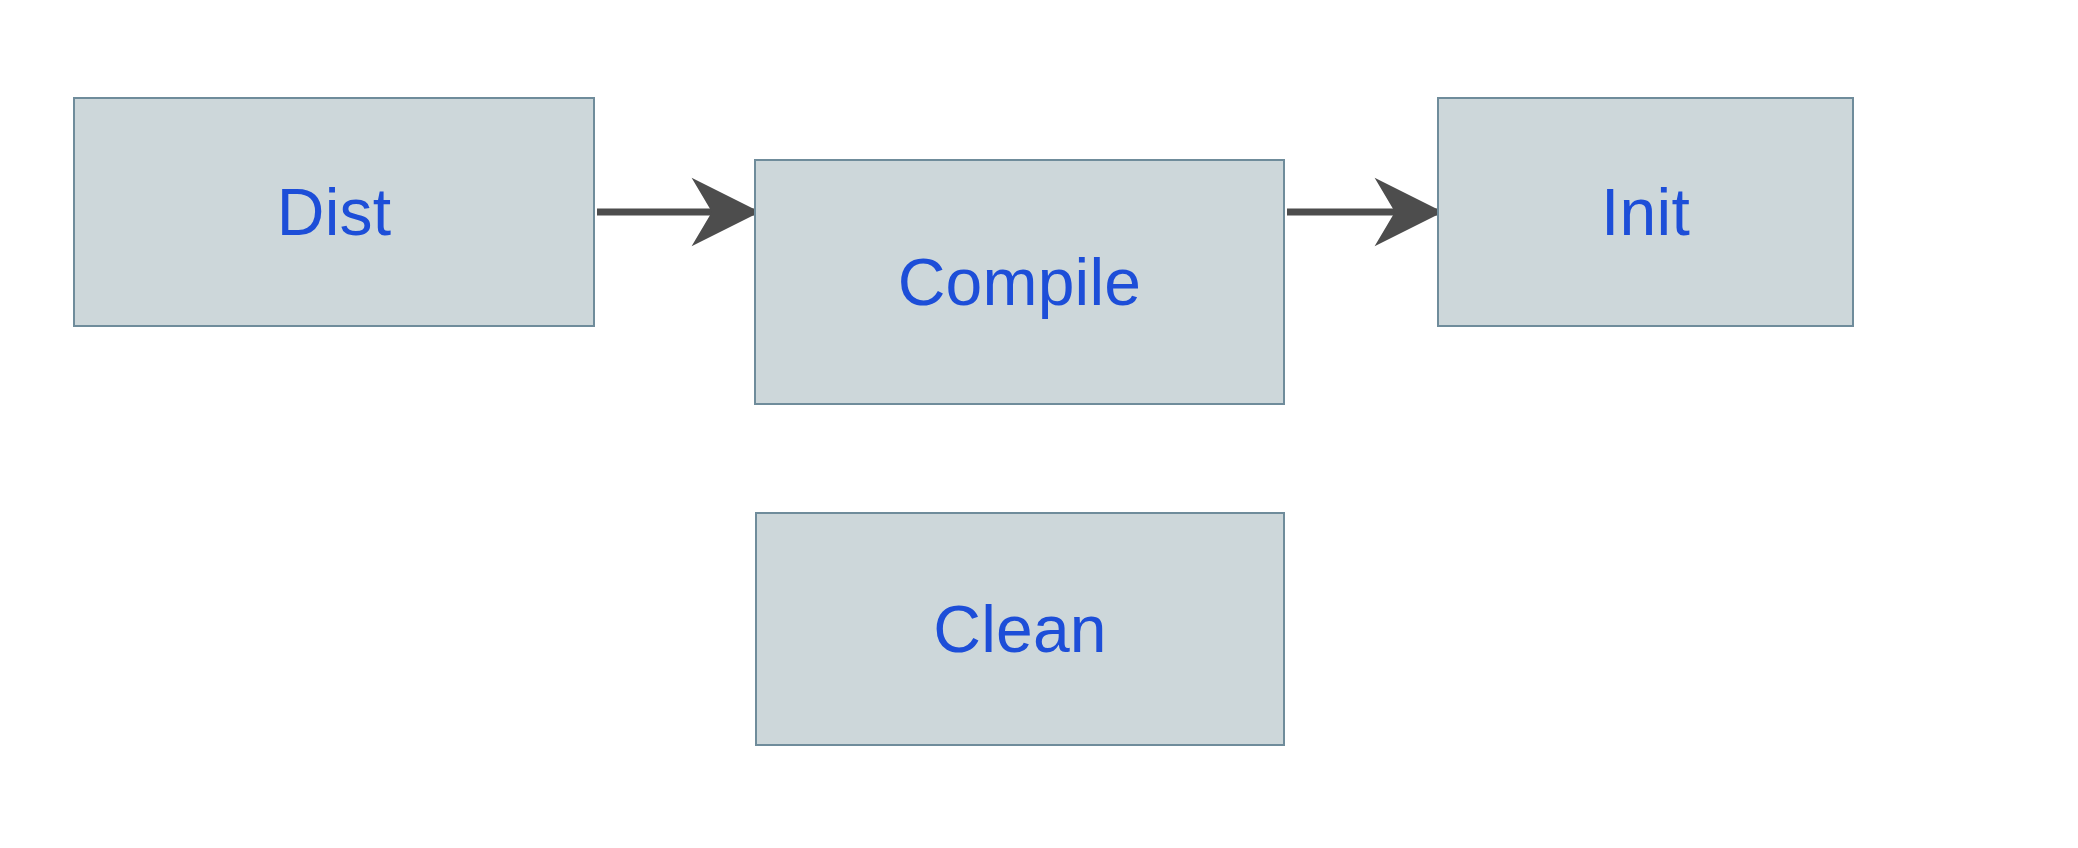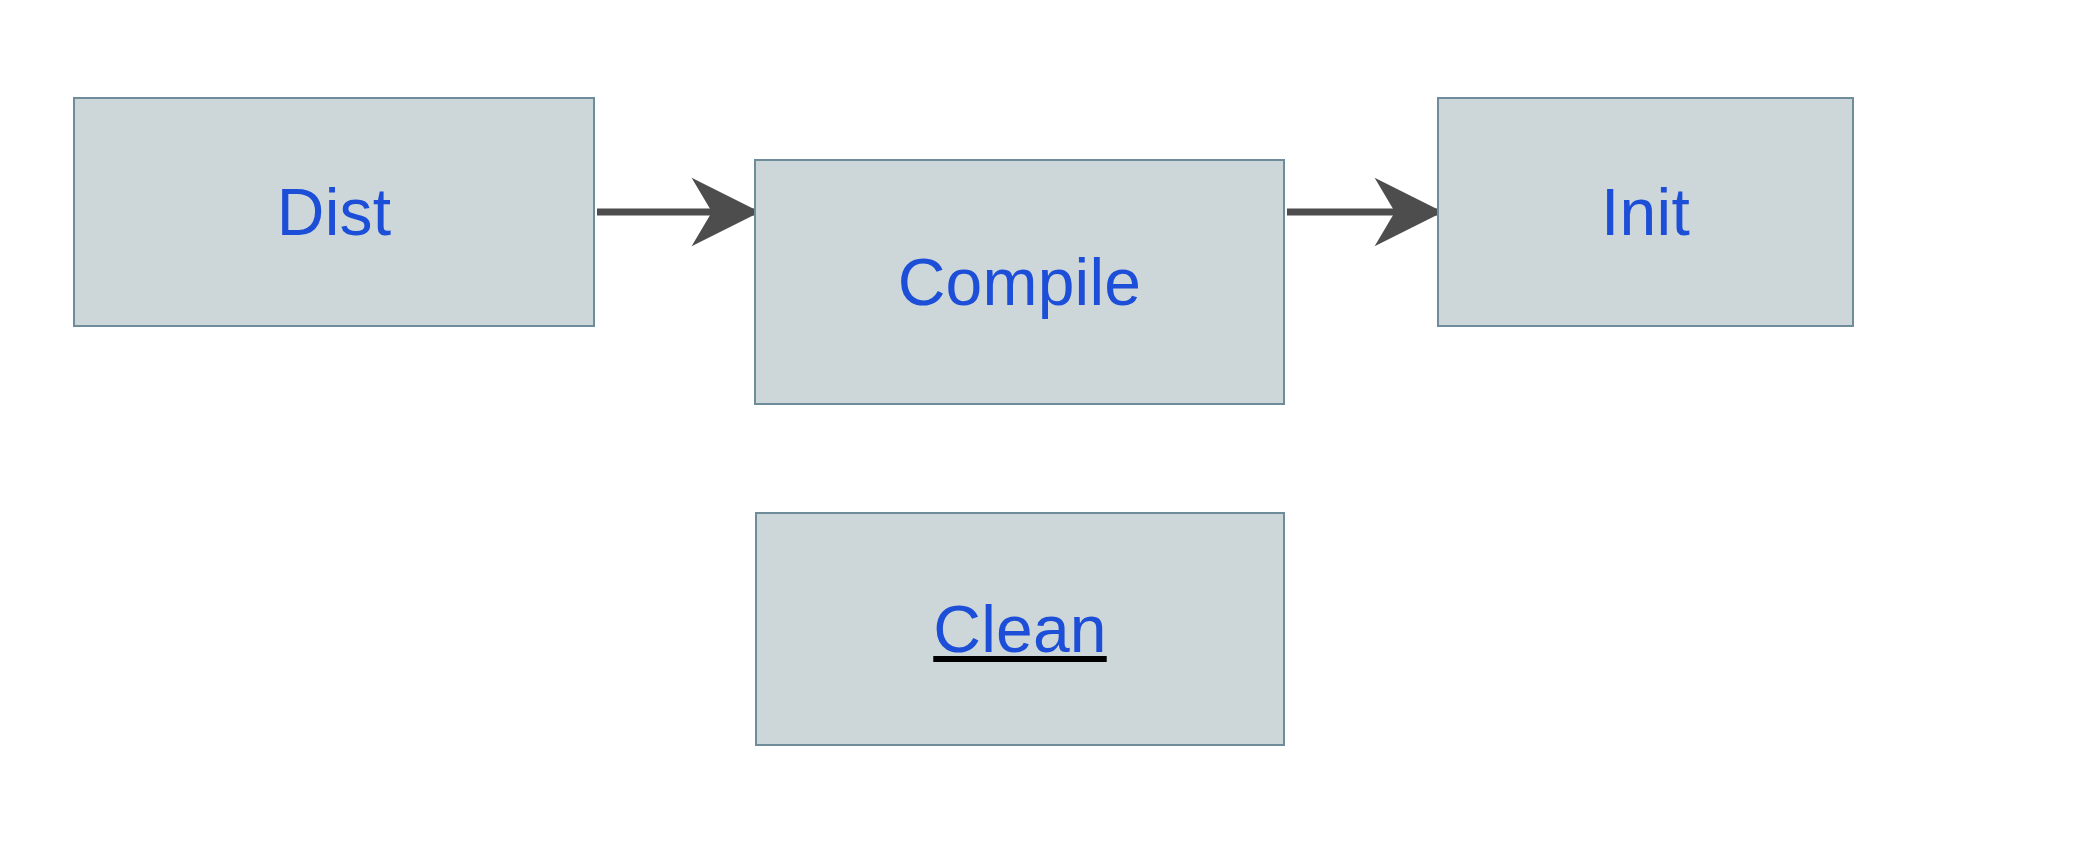--- a/index.html
+++ b/index.html
@@ -44,21 +44,21 @@
     top: 0;
     width: 2078px;
     height: 848px;
     z-index: 1;
     pointer-events: none;
   }
   
   #node-dist    { left: 73px;   top: 97px;  width: 522px; height: 230px; }
   #node-compile { left: 754px;  top: 113px;  width: 531px; height: 246px; margin-top: 46px; }
   #node-init    { left: 1437px; top: 97px;  width: 417px; height: 230px; }
-  #node-clean   { left: 755px;  top: 512px; width: 530px; height: 234px; text-decoration: underline; }
+  #node-clean   { left: 755px;  top: 512px; width: 530px; height: 234px; }
 </style>
 </head>
 <body>
 
 <div id="canvas">
 
   <svg class="edge-layer" width="2078" height="848" viewBox="0 0 2078 848" xmlns="http://www.w3.org/2000/svg">
     <defs>
       <marker id="arrowhead-concave" markerWidth="10" markerHeight="10" refX="9.4" refY="5" orient="auto" markerUnits="strokeWidth">
         <path d="M 0.2,0.1 L 10,5 L 0.2,9.9 L 3.1,5 Z" fill="#4d4d4d"></path>

